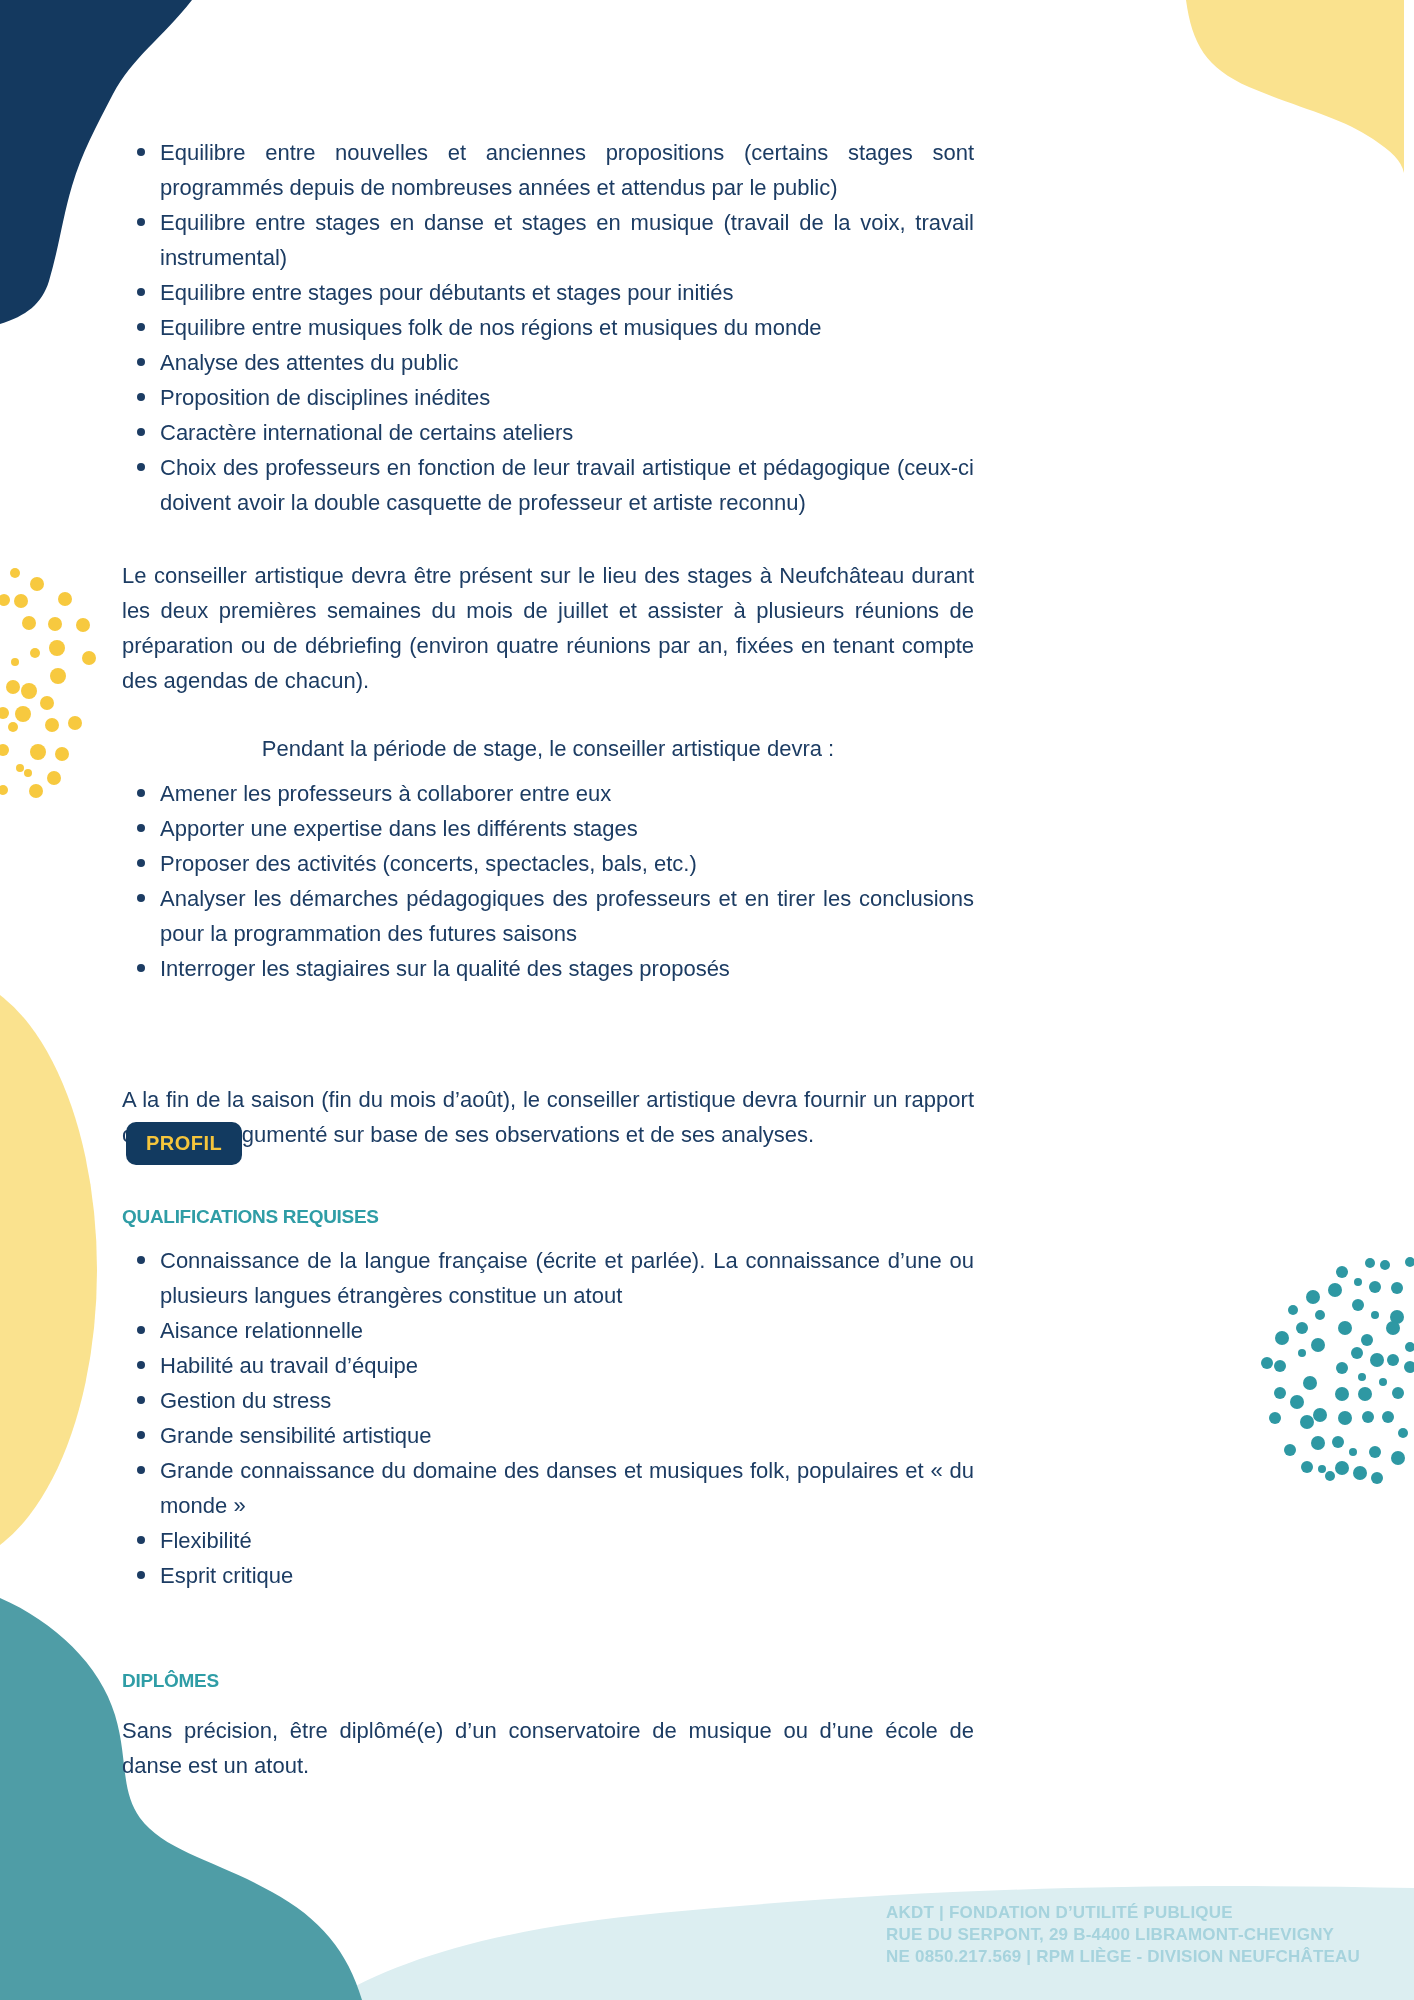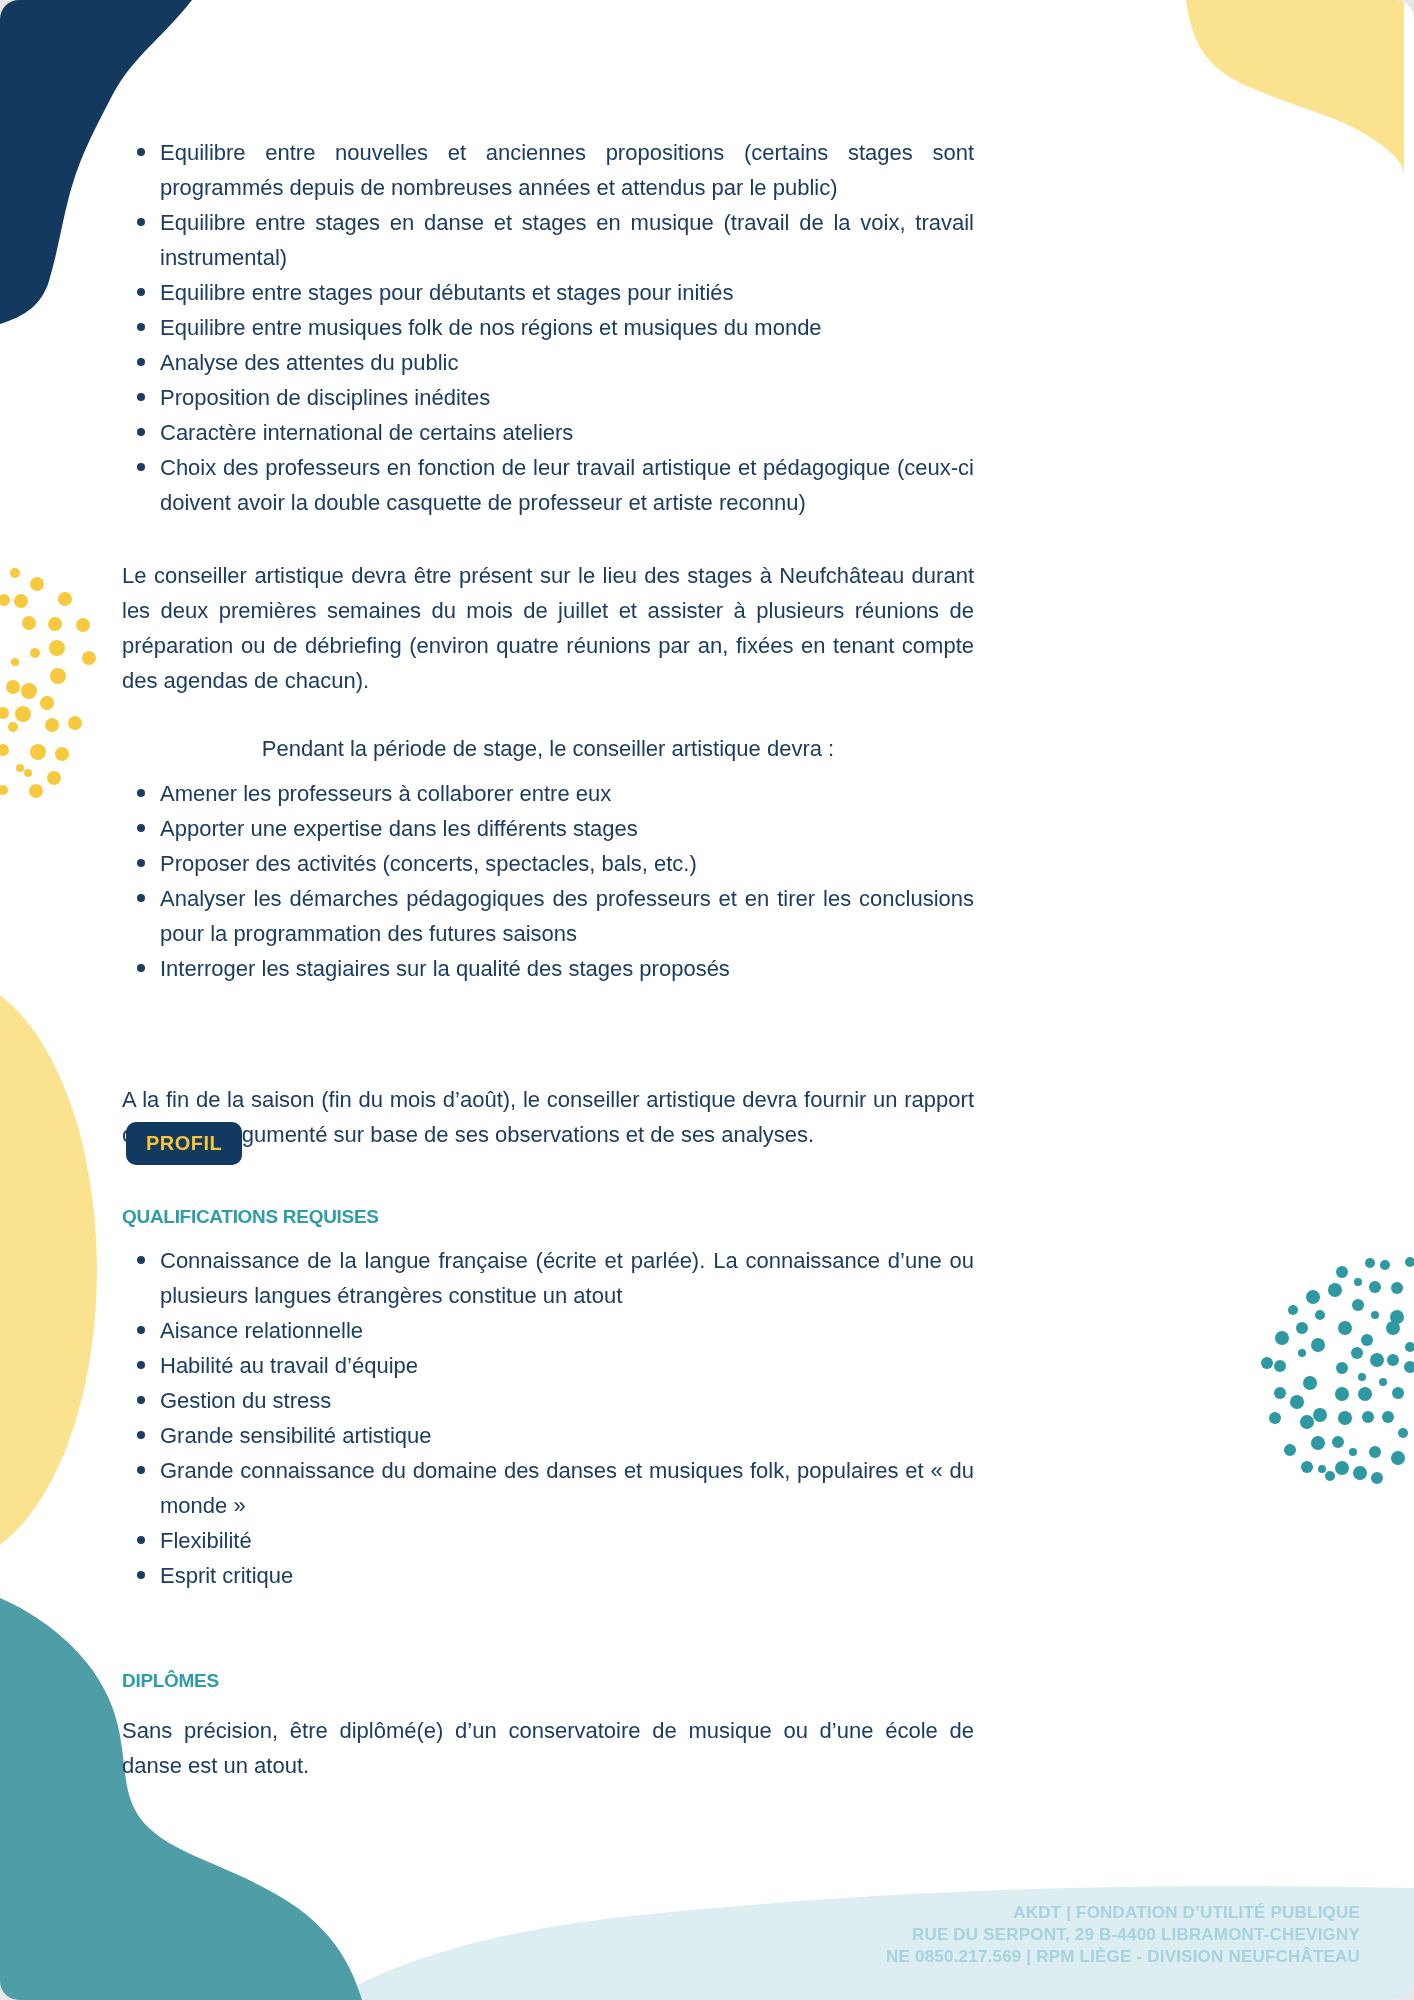--- a/index.html
+++ b/index.html
@@ -17,21 +17,20 @@
   }
   html,body{margin:0;padding:0;background:#e8e8e8;}
   .page{
     position:relative;
     width:1414px;height:2000px;
     margin:0 auto;
     background:#ffffff;
     overflow:hidden;
     font-family:"Liberation Sans", sans-serif;
     color:var(--text-navy);
-    border-radius:19px;
   }
   .deco{position:absolute;top:0;left:0;pointer-events:none;}
   .block{
     position:absolute;
     left:122px;
     width:852px;
     font-size:22px;
     line-height:35px;
     text-align:justify;
   }
@@ -69,21 +68,20 @@
     left:122px;
     margin:0;
     font-size:19px;
     font-weight:bold;
     letter-spacing:-.3px;
     color:var(--heading-teal);
   }
   .footer{
     position:absolute;
     top:1902px;right:54px;
-    text-align:right;
     font-size:17px;
     font-weight:bold;
     line-height:22px;
     letter-spacing:.2px;
     color:var(--footer-text);
   }
 </style>
 </head>
 <body>
 

